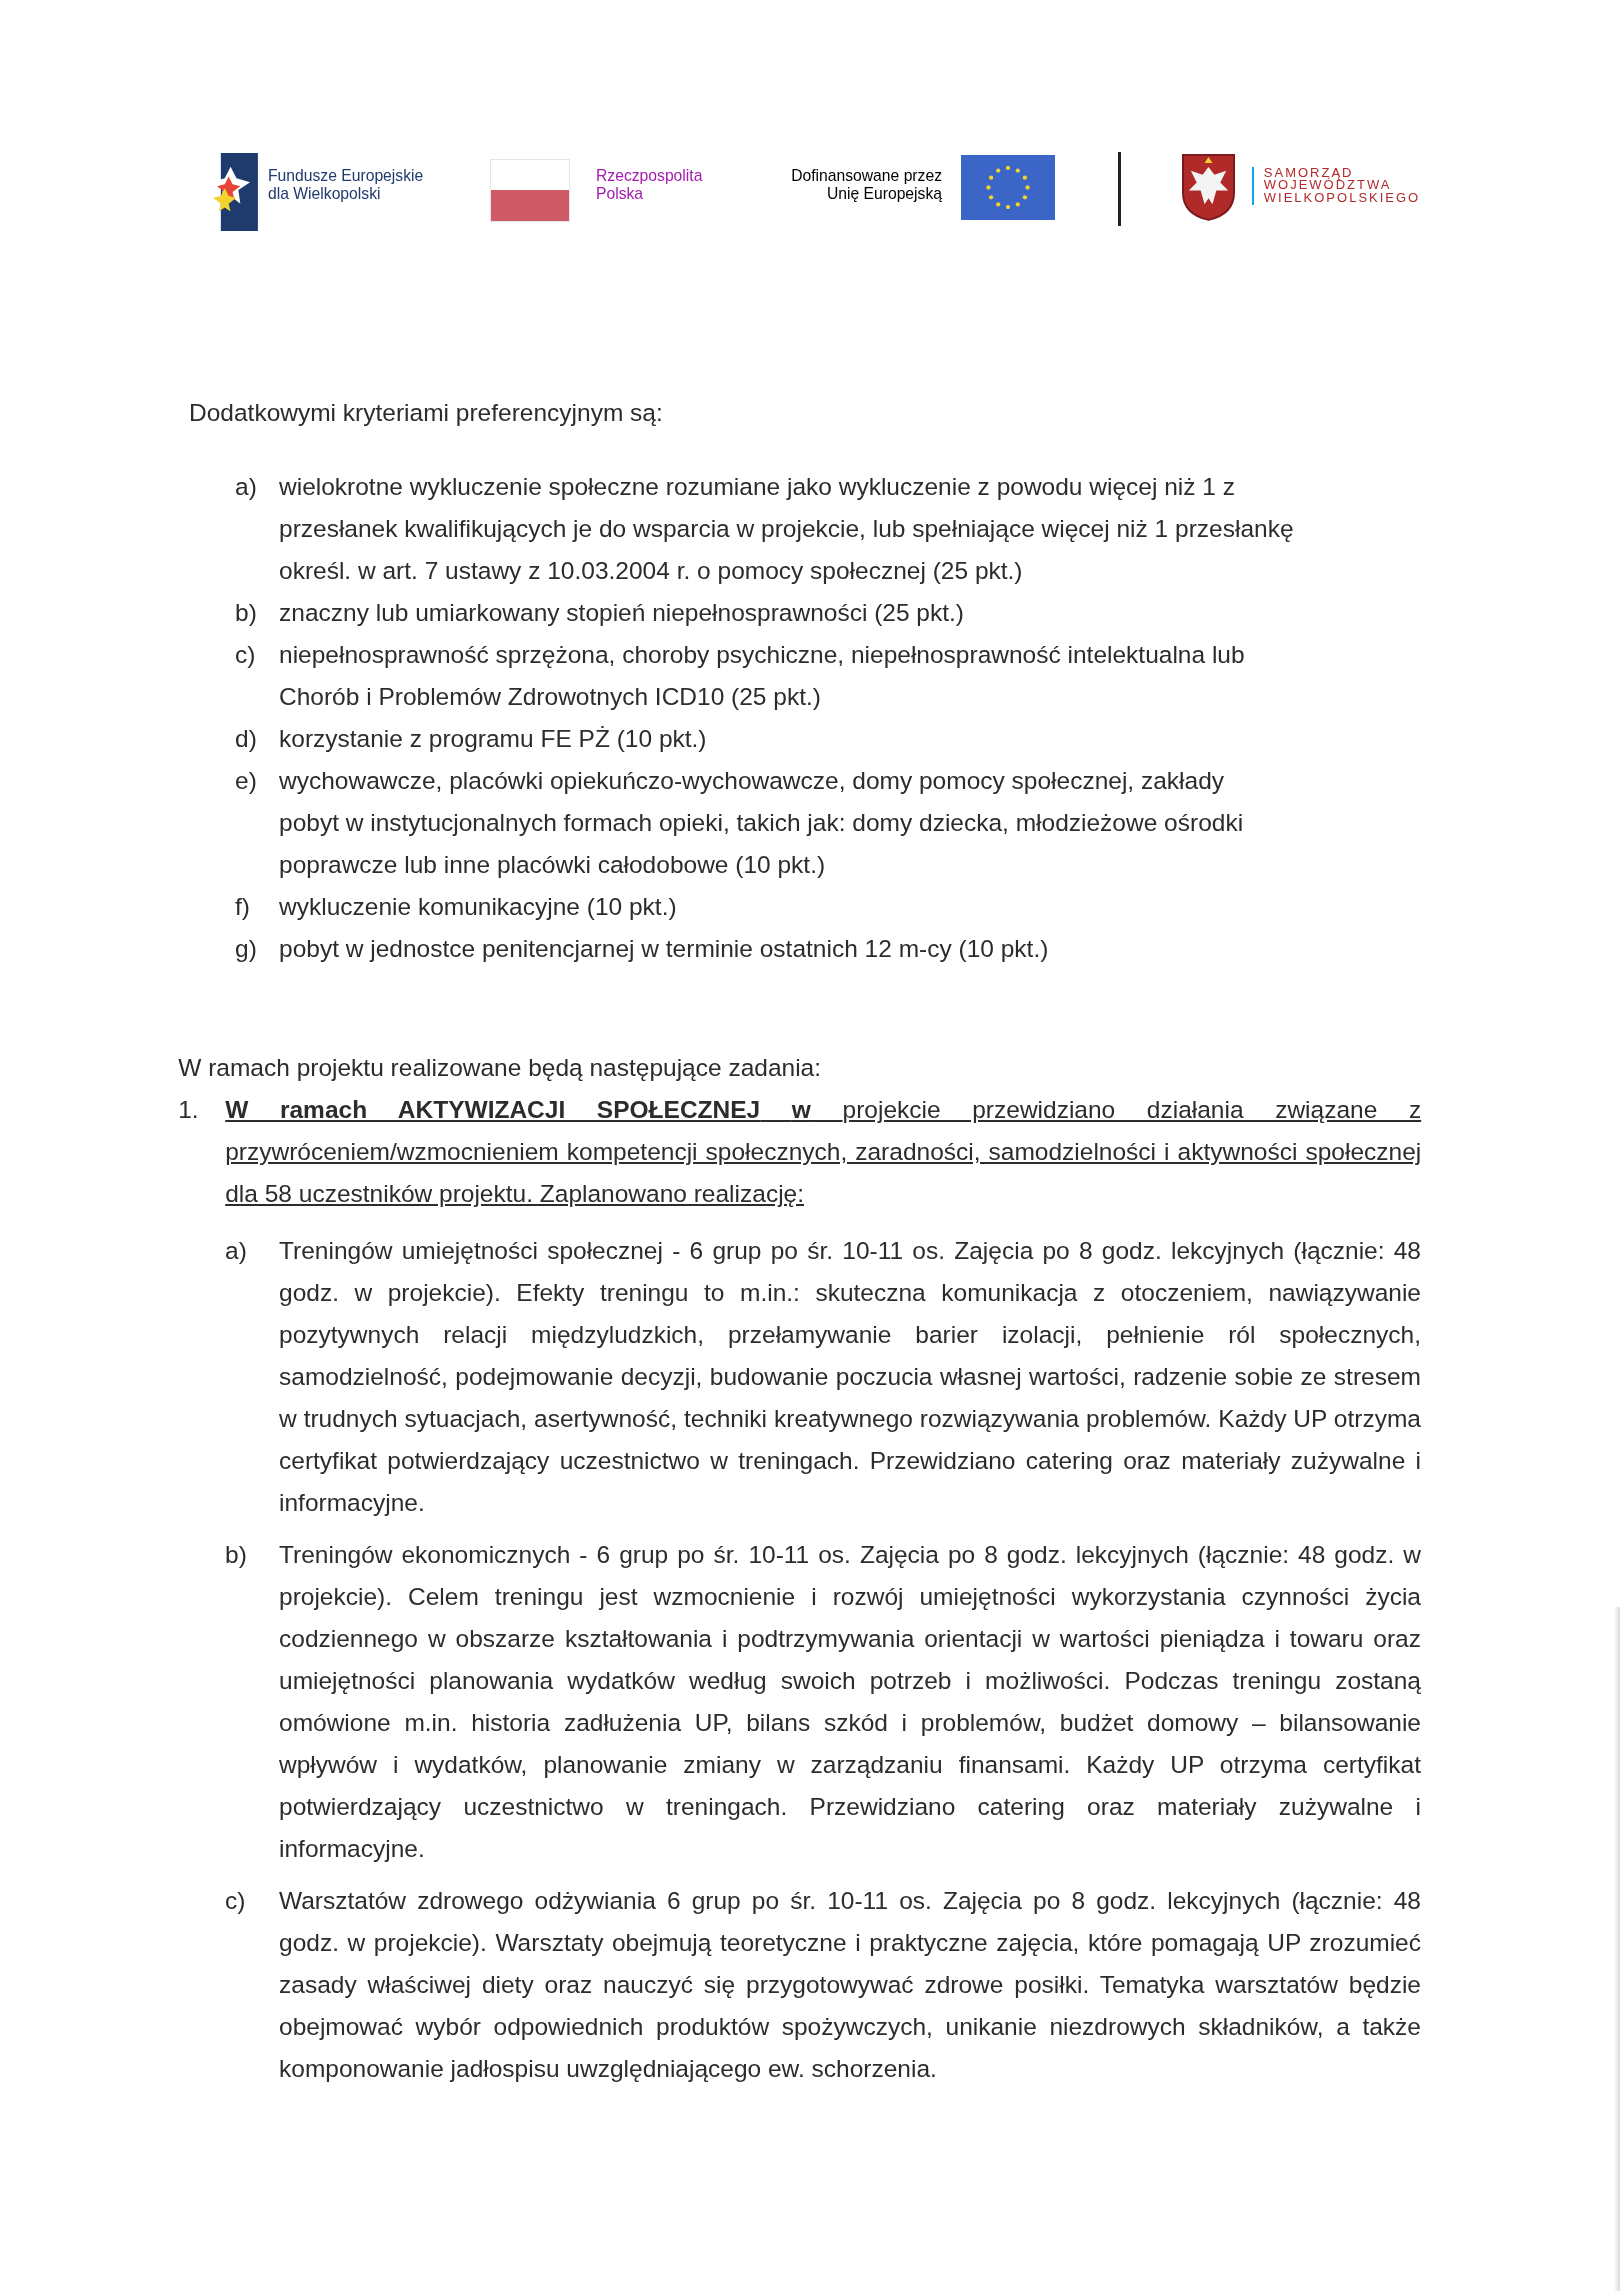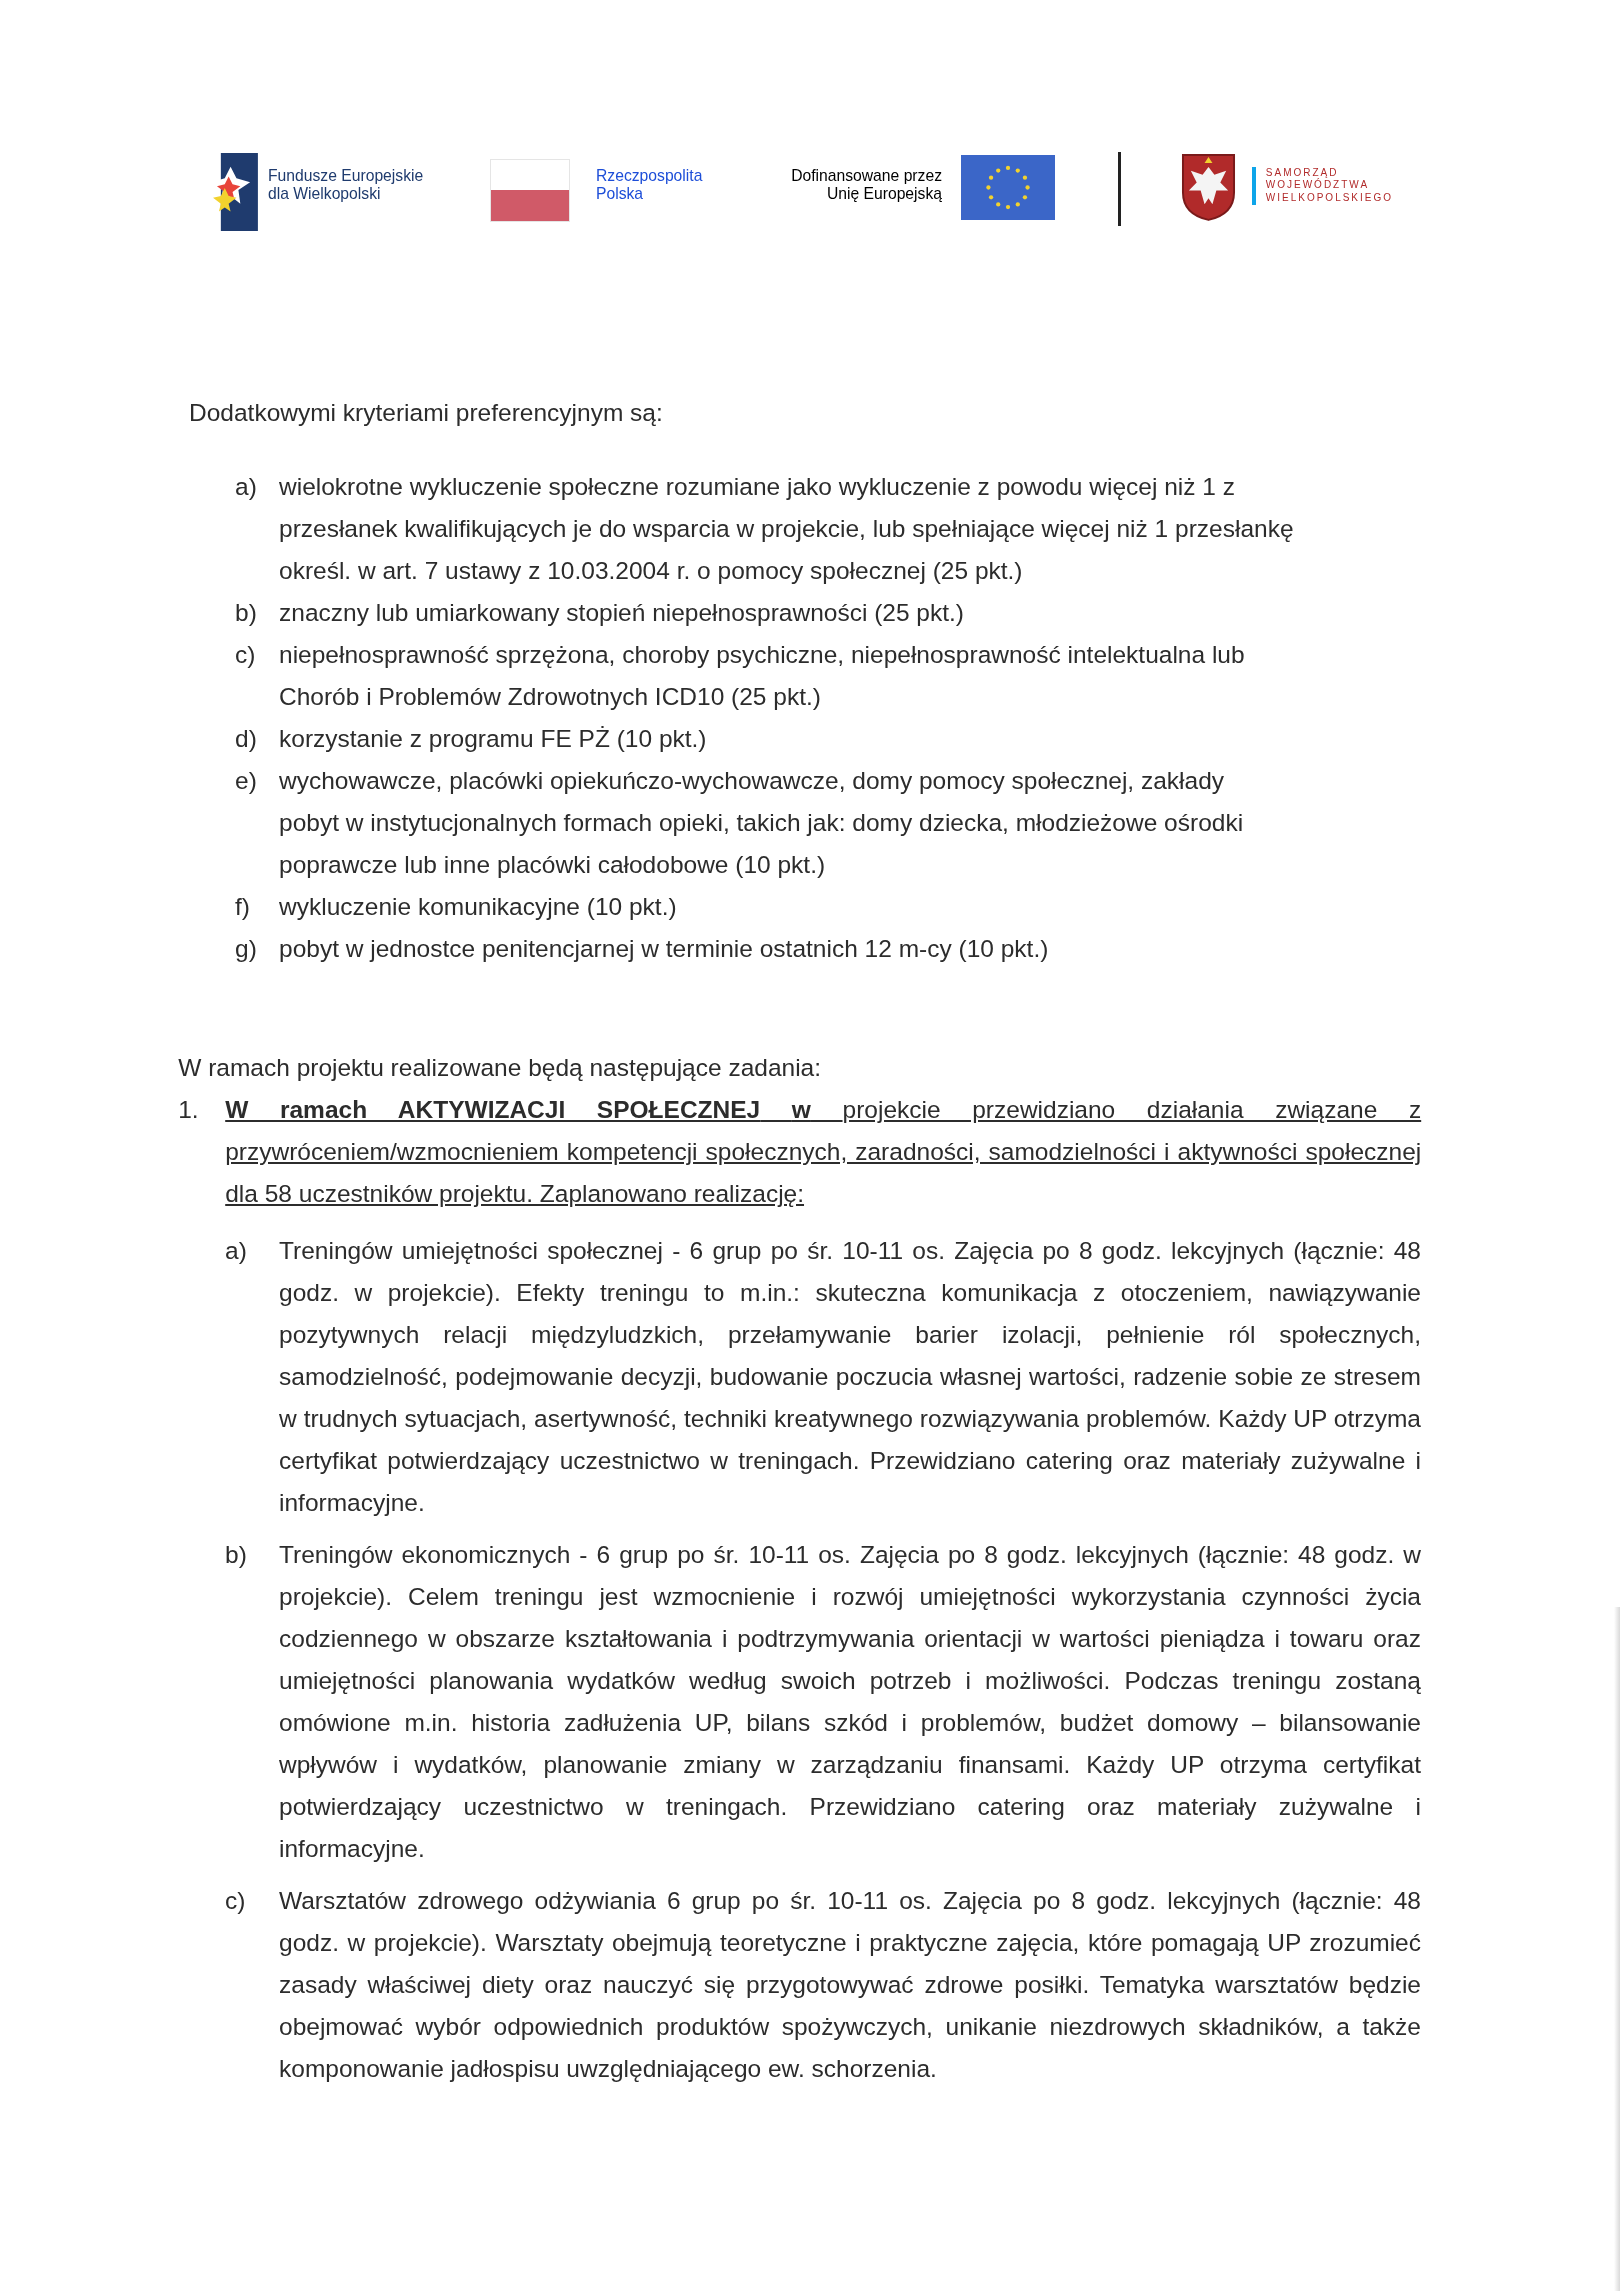--- a/index.html
+++ b/index.html
@@ -3,27 +3,27 @@
 <meta charset="utf-8">
 <style>
   html, body { margin:0; padding:0; background:#ffffff; }
   body { width:1620px; height:2292px; position:relative; overflow:hidden; font-family:"Liberation Sans", sans-serif; color:#2a2a2a; }
   .header { position:absolute; top:147px; left:211px; width:1206px; height:98px; }
   .fe-logo { position:absolute; left:0; top:5.9px; width:47px; height:78px; }
   .fe-text { position:absolute; left:57px; top:19.6px; font-size:15.7px; line-height:18.6px; color:#1f3b6e; font-weight:normal; }
   .pl-flag { position:absolute; left:279px; top:11.8px; width:78px; height:61px; border:1px solid #e5e5e5; }
   .pl-flag .w { height:50%; background:#fff; }
   .pl-flag .r { height:50%; background:#d05a68; }
-  .pl-text { position:absolute; left:385px; top:19.6px; font-size:15.7px; line-height:18.6px; color:#1d4ed8; }
+  .pl-text { position:absolute; left:385px; top:19.6px; font-size:15.7px; line-height:18.6px; color:#a21caf; }
   .eu-text { position:absolute; left:555px; top:19.6px; font-size:15.7px; line-height:18.6px; color:#000000; text-align:right; width:176px; }
   .eu-flag { position:absolute; left:750px; top:7.8px; width:94px; height:65px; background:#3b66c8; }
   .eu-flag svg { width:100%; height:100%; }
   .divider { position:absolute; left:907px; top:4.9px; width:2.9px; height:74px; background:#222; }
   .crest { position:absolute; left:970px; top:5.9px; width:55px; height:69px; }
-  .crest-text { position:absolute; left:1041px; top:19.6px; font-size:10px; line-height:12.7px; letter-spacing:2px; color:#b12a2a; border-left:4px solid #0ea5e9; padding-left:9.8px; }
+  .crest-text { position:absolute; left:1041px; top:19.6px; font-size:13px; line-height:12.7px; letter-spacing:2px; color:#b12a2a; border-left:2px solid #0ea5e9; padding-left:9.8px; }
 
   .content { position:absolute; left:186px; top:392px; width:1235px; font-size:24.5px; line-height:42px; color:#2c2c2c; }
   .intro { position:absolute; top:0; left:3px; }
   .list { position:absolute; left:0; width:1235px; }
   .li { position:relative; padding-left:93px; }
   .li .mk { position:absolute; left:49px; top:0; }
   .sec-heading { position:absolute; left:-7.8px; }
   .num-item { position:absolute; left:-7.8px; width:1243px; }
   .num-item .mk { position:absolute; left:0; top:0; }
   .num-item .body { padding-left:47px; text-align:justify;text-decoration:underline; }

